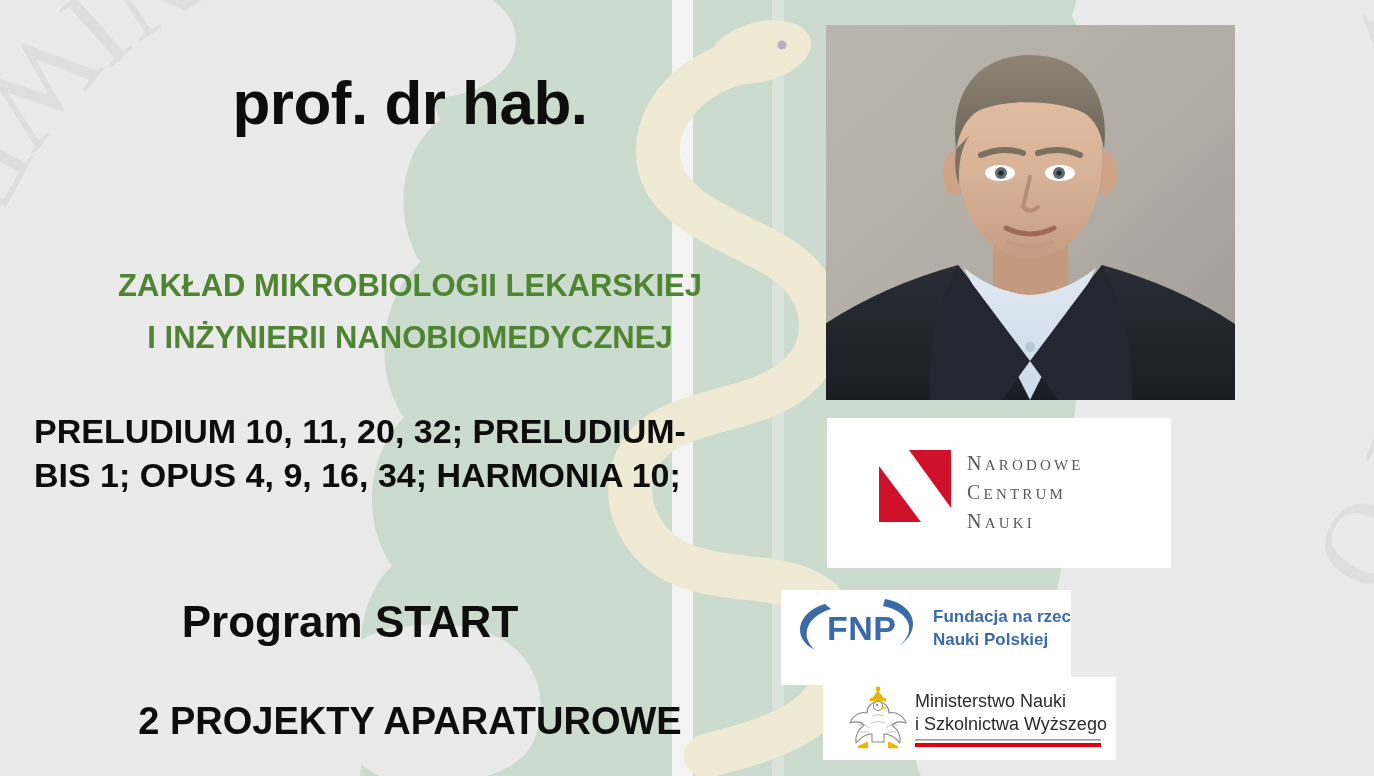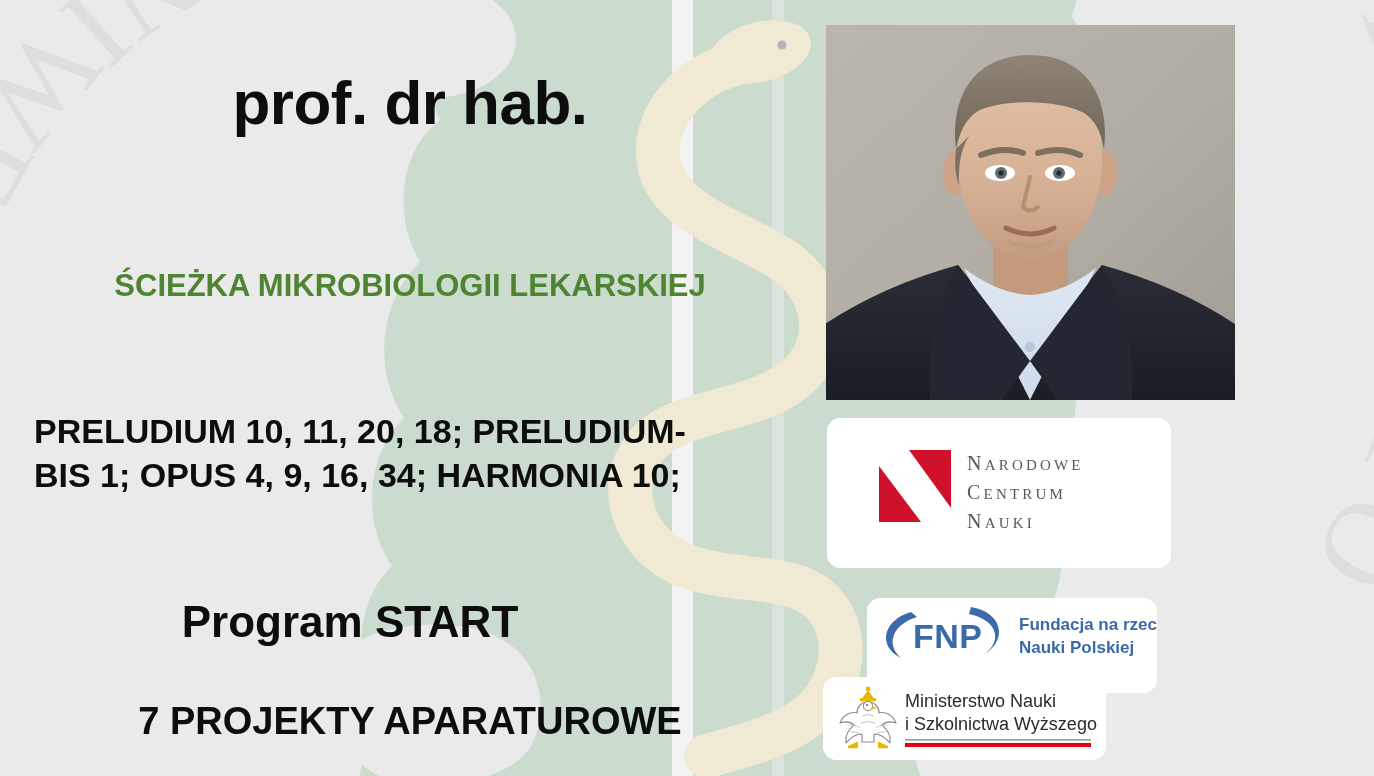--- a/index.html
+++ b/index.html
@@ -103,25 +103,24 @@
     height: 375px;
     overflow: hidden;
     background: #b3afa8;
   }
   #portrait svg { display: block; }
 
   .logo-box {
     position: absolute;
     background: #ffffff;
     overflow: hidden;
-    border-radius: 14px;
   }
   #logo-ncn  { left: 827px; top: 418px; width: 344px; height: 150px; }
-  #logo-fnp  { left: 867px; top: 590px; width: 290px; height: 95px; margin-top: 8px;  }
-  #logo-mnisw{ left: 823px; top: 677px; width: 283px; height: 83px;  }
+  #logo-fnp  { left: 781px; top: 590px; width: 290px; height: 95px;  }
+  #logo-mnisw{ left: 823px; top: 677px; width: 283px; height: 83px; padding-left: 10px;  }
   .logo-box svg { display: block; }
 
   .sr { position: absolute; width: 1px; height: 1px; overflow: hidden;
         clip: rect(0 0 0 0); white-space: nowrap; }
 </style>
 </head>
 <body>
 
 <div id="slide">
 
@@ -197,31 +196,32 @@
         <circle cx="782" cy="45" r="4.5" fill="#b9b0c6"></circle>
       </g>
     </g>
   </svg>
 
   <div class="text-col">
 
     <div class="name-line" id="name-line-1">prof. dr hab.</div>
 
 
-    <div class="dept-line" id="dept-line-1">ŚCIEŻKA MIKROBIOLOGII LEKARSKIEJ</div>
-
+    <div class="dept-line" id="dept-line-1">ZAKŁAD MIKROBIOLOGII LEKARSKIEJ</div>
+
+    <div class="dept-line" id="dept-line-2">I INŻYNIERII NANOBIOMEDYCZNEJ</div>
 
     <div class="grants-block">
-      <div>PRELUDIUM 10, 11, 20, 18; PRELUDIUM-</div>
+      <div>PRELUDIUM 10, 11, 20, 32; PRELUDIUM-</div>
       <div>BIS 1; OPUS 4, 9, 16, 34; HARMONIA 10;</div>
     </div>
 
     <div id="program-start">Program START</div>
 
-    <div id="projects-line">7 PROJEKTY APARATUROWE</div>
+    <div id="projects-line">2 PROJEKTY APARATUROWE</div>
   </div>
 
   <div id="portrait">
     <span class="sr">Portrait photograph of prof. dr hab. Robert Bucki</span>
     <svg width="409" height="375" viewBox="0 0 409 375" aria-hidden="true">
       <defs>
         <linearGradient id="photoBg" x1="0" y1="0" x2="1" y2="1">
           <stop offset="0%" stop-color="#bab6ae"></stop>
           <stop offset="55%" stop-color="#b1ada5"></stop>
           <stop offset="100%" stop-color="#a09c95"></stop>

